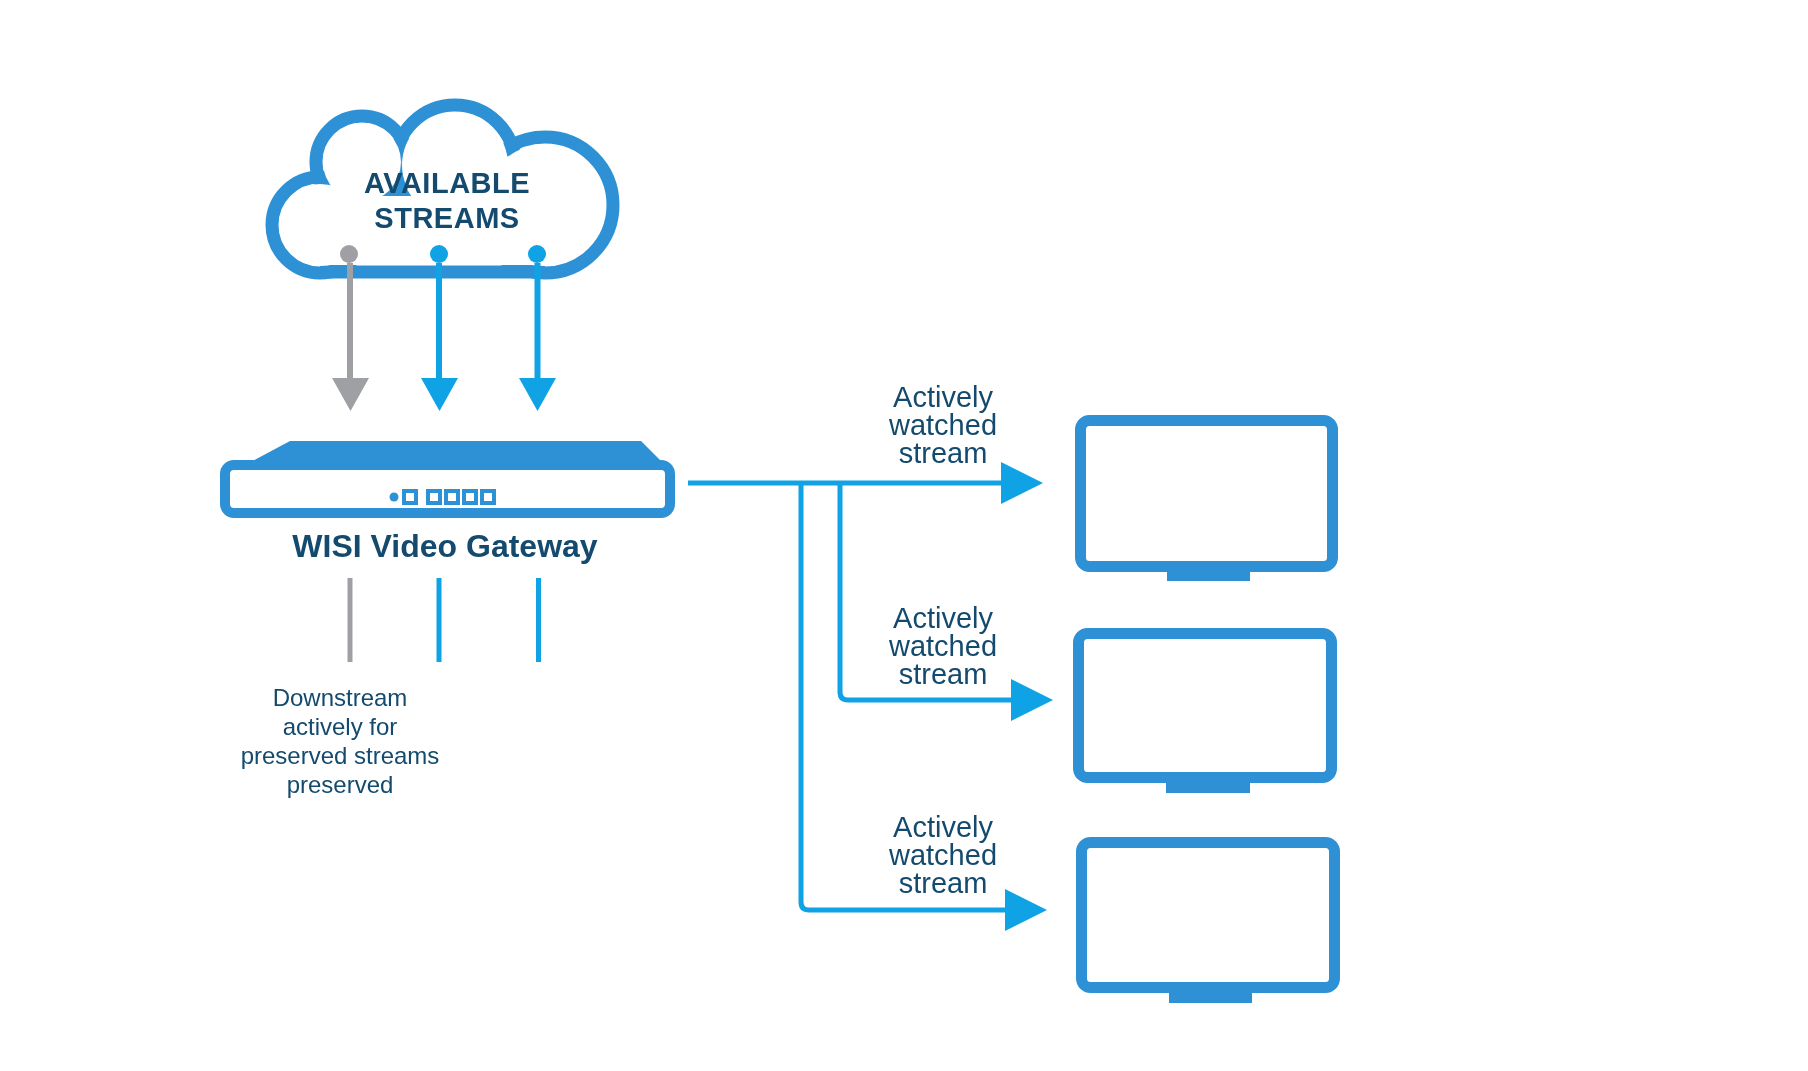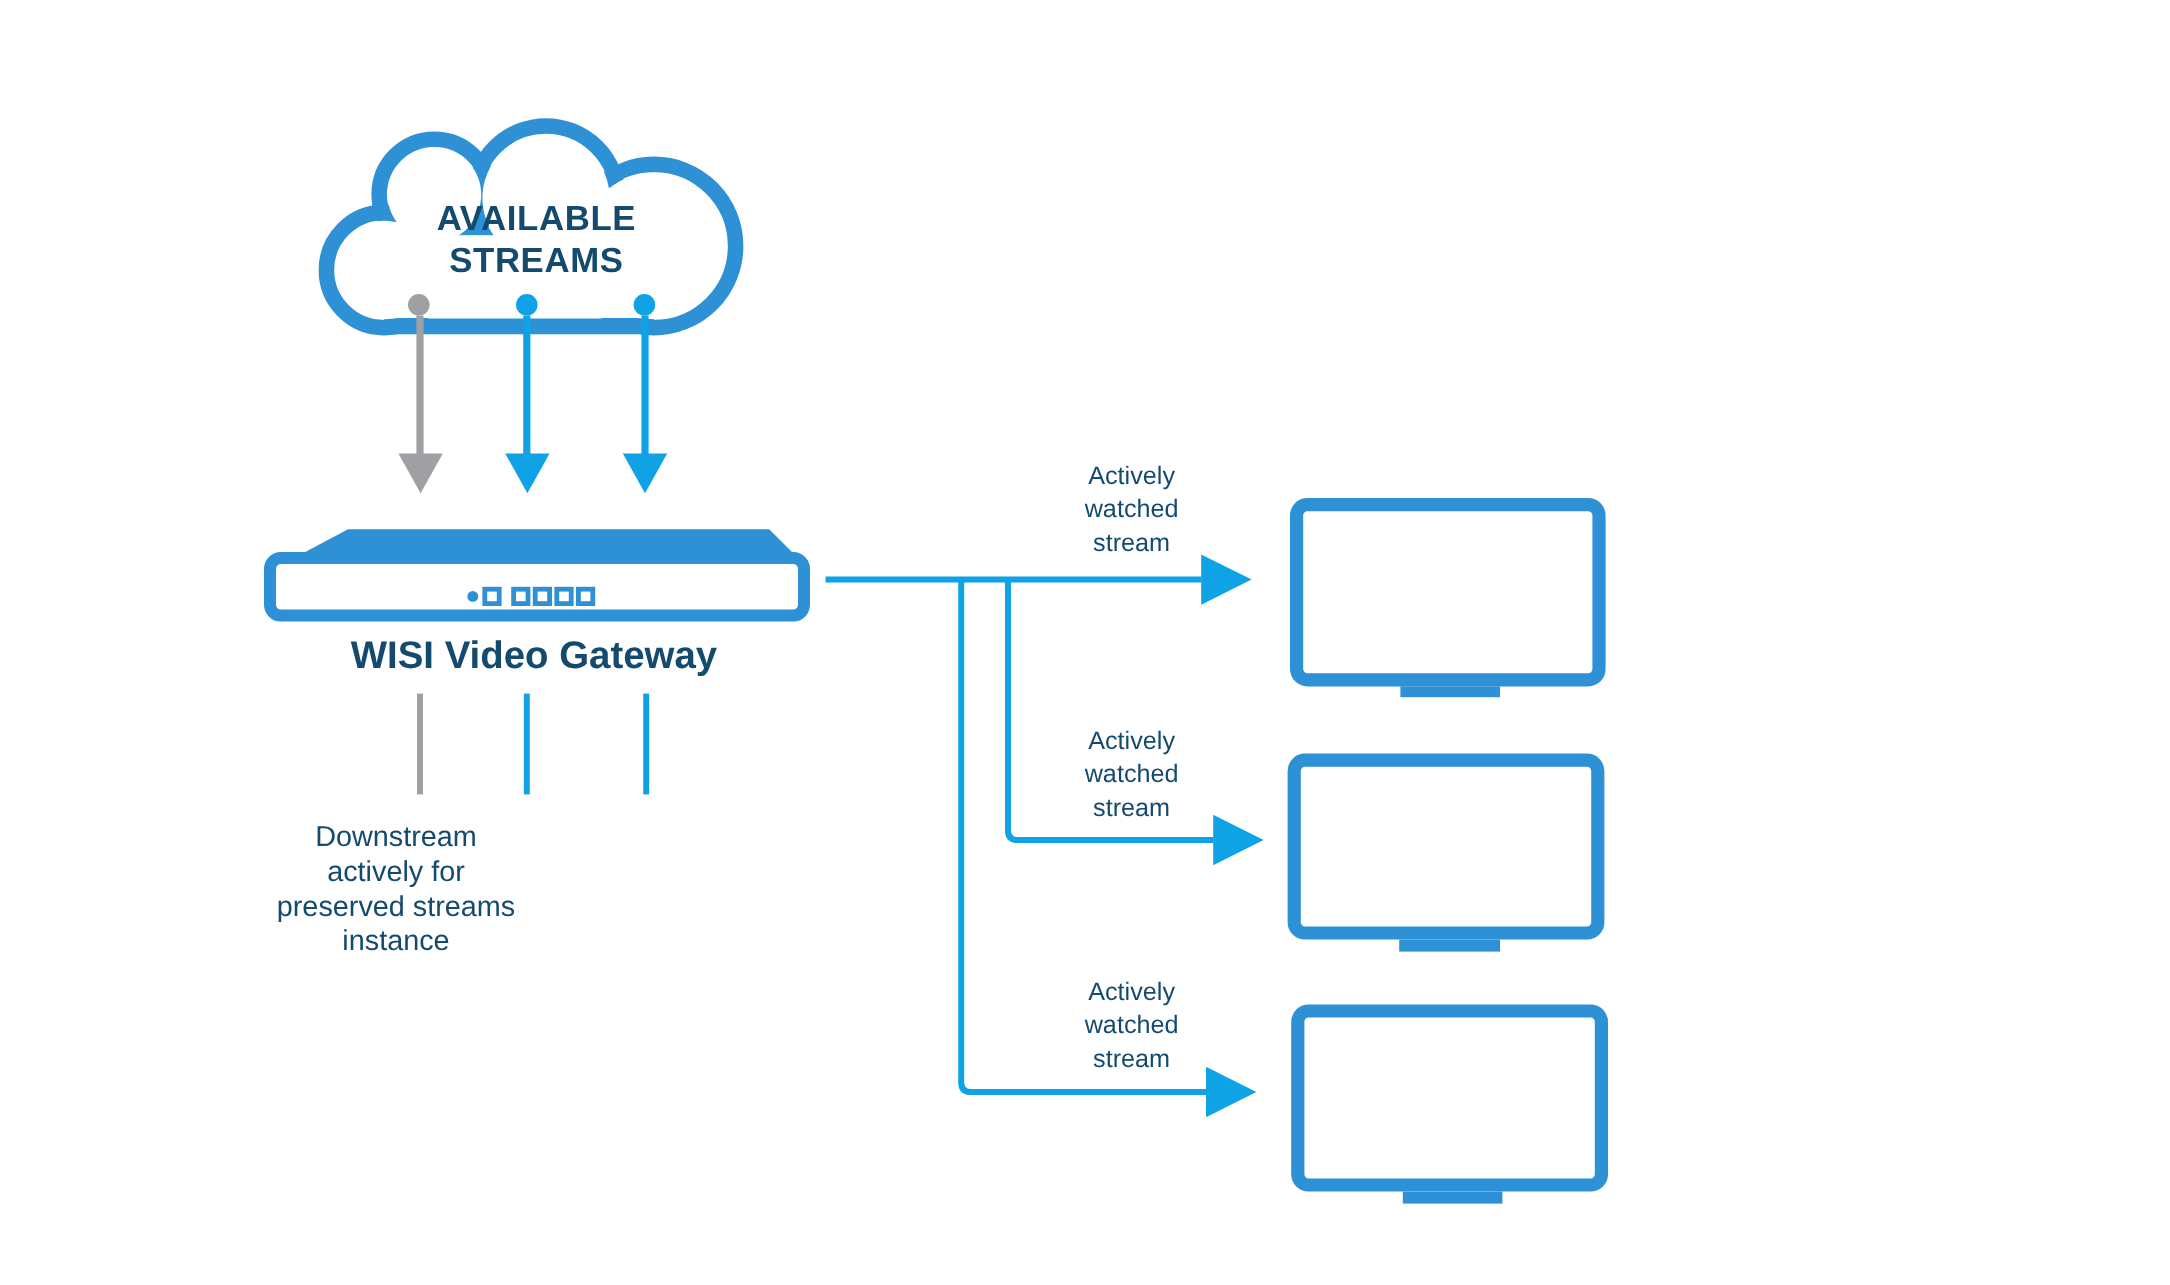--- a/index.html
+++ b/index.html
@@ -17,23 +17,23 @@
   .fM  { fill:var(--medium-blue,#2E91D5); }
   .fB  { fill:var(--bright-blue,#0FA3E6); }
   .fG  { fill:var(--gray,#9EA0A3); }
   .fW  { fill:#ffffff; }
 
   .label { position:absolute; transform:translateX(-50%); text-align:center;
            color:var(--navy,#134A6E); white-space:nowrap; }
   .cloud-label   { left:447px; top:166px; font-size:29px; line-height:35px; font-weight:700; letter-spacing:0.5px; }
   .gateway-label { left:445px; top:528px; font-size:32px; line-height:36px; font-weight:700; }
   .ann           { font-size:24px; line-height:29px; }
-  .ann-left      { left:330px; top:683px; }
+  .ann-left      { left:340px; top:683px; }
   .ann-right     { left:564px; top:680px; }
-  .stream-label  { left:943px; font-size:21px; line-height:28px; }
+  .stream-label  { left:943px; font-size:29px; line-height:28px; }
   .sl-1 { top:383px; }
   .sl-2 { top:604px; }
   .sl-3 { top:813px; }
 </style>
 </head>
 <body>
 
 <div class="canvas">
 
   <svg class="layer" viewBox="0 0 1808 1071">
@@ -124,21 +124,21 @@
     <div>AVAILABLE</div>
     <div>STREAMS</div>
   </div>
 
   <div class="label gateway-label">WISI Video Gateway</div>
 
   <div class="label ann ann-left">
     <div>Downstream</div>
     <div>actively for</div>
     <div>preserved streams</div>
-    <div>instance</div>
+    <div>preserved</div>
   </div>
 
 
   <div class="label stream-label sl-1">
     <div>Actively</div>
     <div>watched</div>
     <div>stream</div>
   </div>
 
   <div class="label stream-label sl-2">

